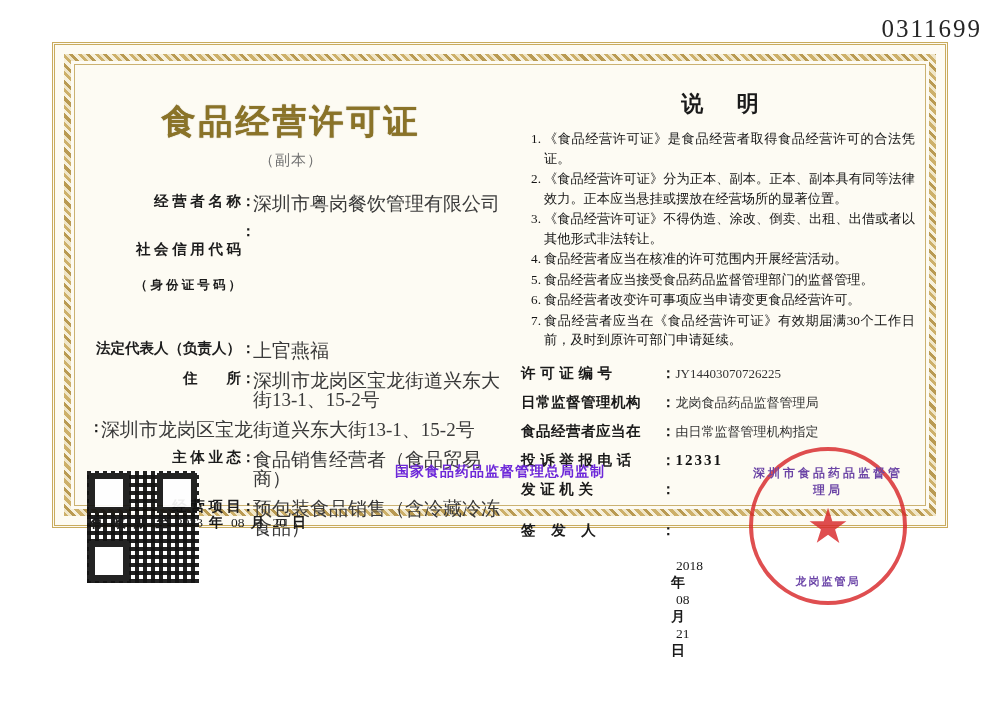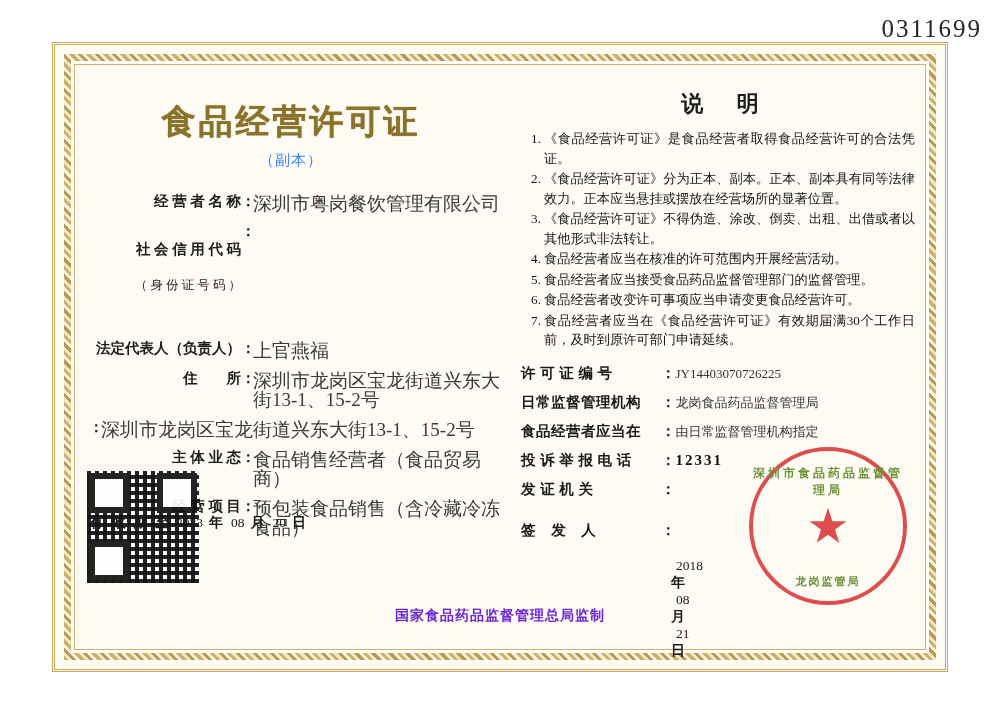--- a/index.html
+++ b/index.html
@@ -27,21 +27,21 @@
     color: #262626;
     margin-top: 11px;
   }
 
   
   .cert {
     position: absolute;
     left: 52px;
     top: 42px;
     width: 896px;
-    height: 630px;
+    height: 486px;
     background: #fdfbf3;
     border: 3px double #c9ab5e;
     box-sizing: border-box;
   }
   .cert-inner-border {
     position: absolute;
     left: 9px;
     top: 9px;
     right: 9px;
     bottom: 9px;
@@ -85,21 +85,21 @@
     font-weight: bold;
     color: #8a7328;
     letter-spacing: 3px;
     text-align: center;
     margin: 28px 0 0 0;
     text-shadow: 0 0 1px #6d5a1e;
   }
   .sub-title {
     text-align: center;
     font-size: 15px;
-    color: #3b82f6;
+    color: #737373;
     margin-top: 6px;
     letter-spacing: 1px;
   }
 
   .fields {
     margin-top: 22px;
     padding-left: 8px;
   }
   .field-row {
     display: flex;
@@ -129,21 +129,21 @@
     font-size: 19px;
     color: #3a3a3a;
     line-height: 19px;
     padding-top: 2px;
   }
   .field-label.two-line {
     line-height: 18px;
   }
   .label-small {
     font-size: 12.5px;
-    font-weight: normal;
+    font-weight: bold;
     display: block;
   }
 
   
   .qr {
     position: absolute;
     left: 6px;
     top: 400px;
     width: 112px;
     height: 112px;
@@ -322,21 +322,21 @@
     transform: translate(-50%, -50%);
     color: #d8282a;
     font-size: 42px;
     line-height: 42px;
   }
   .seal-text-top, .seal-text-bottom {
     position: absolute;
     left: 0;
     width: 100%;
     text-align: center;
-    color: #4d7c0f;
+    color: #4c1d95;
     font-size: 12px;
     font-weight: bold;
     letter-spacing: 3px;
   }
   .seal-text-top { top: 14px; }
   .seal-text-bottom { bottom: 12px; letter-spacing: 2px; font-size: 11px;}
 
   
   .footer {
     position: absolute;

